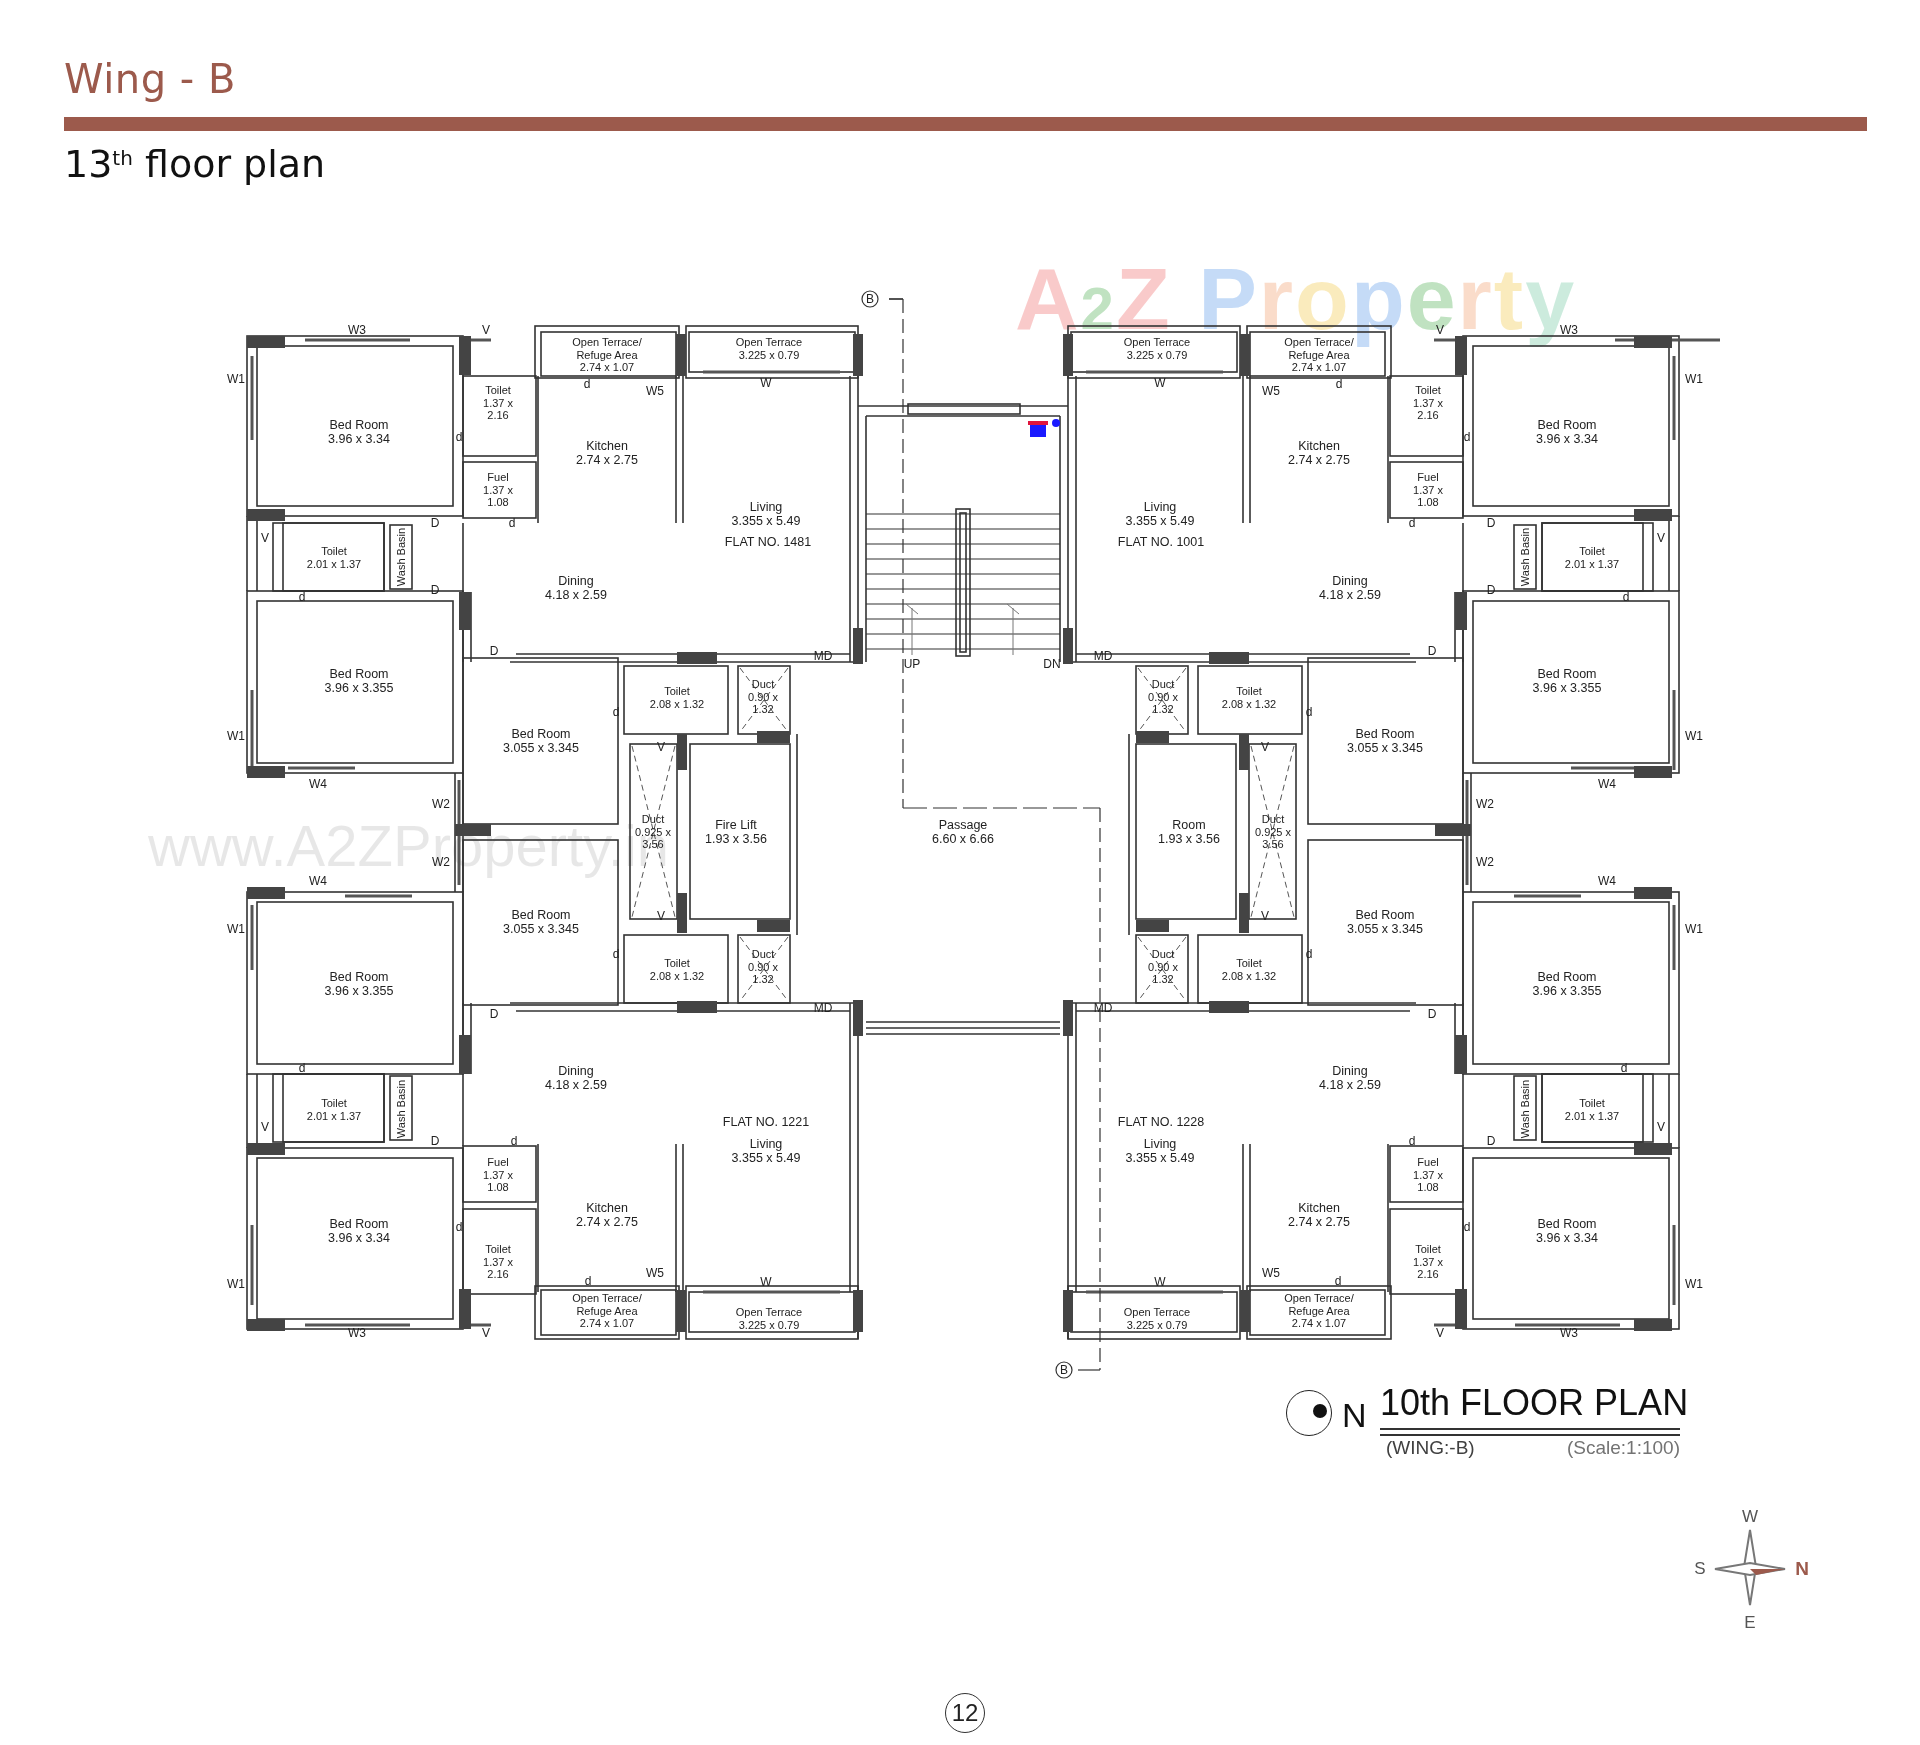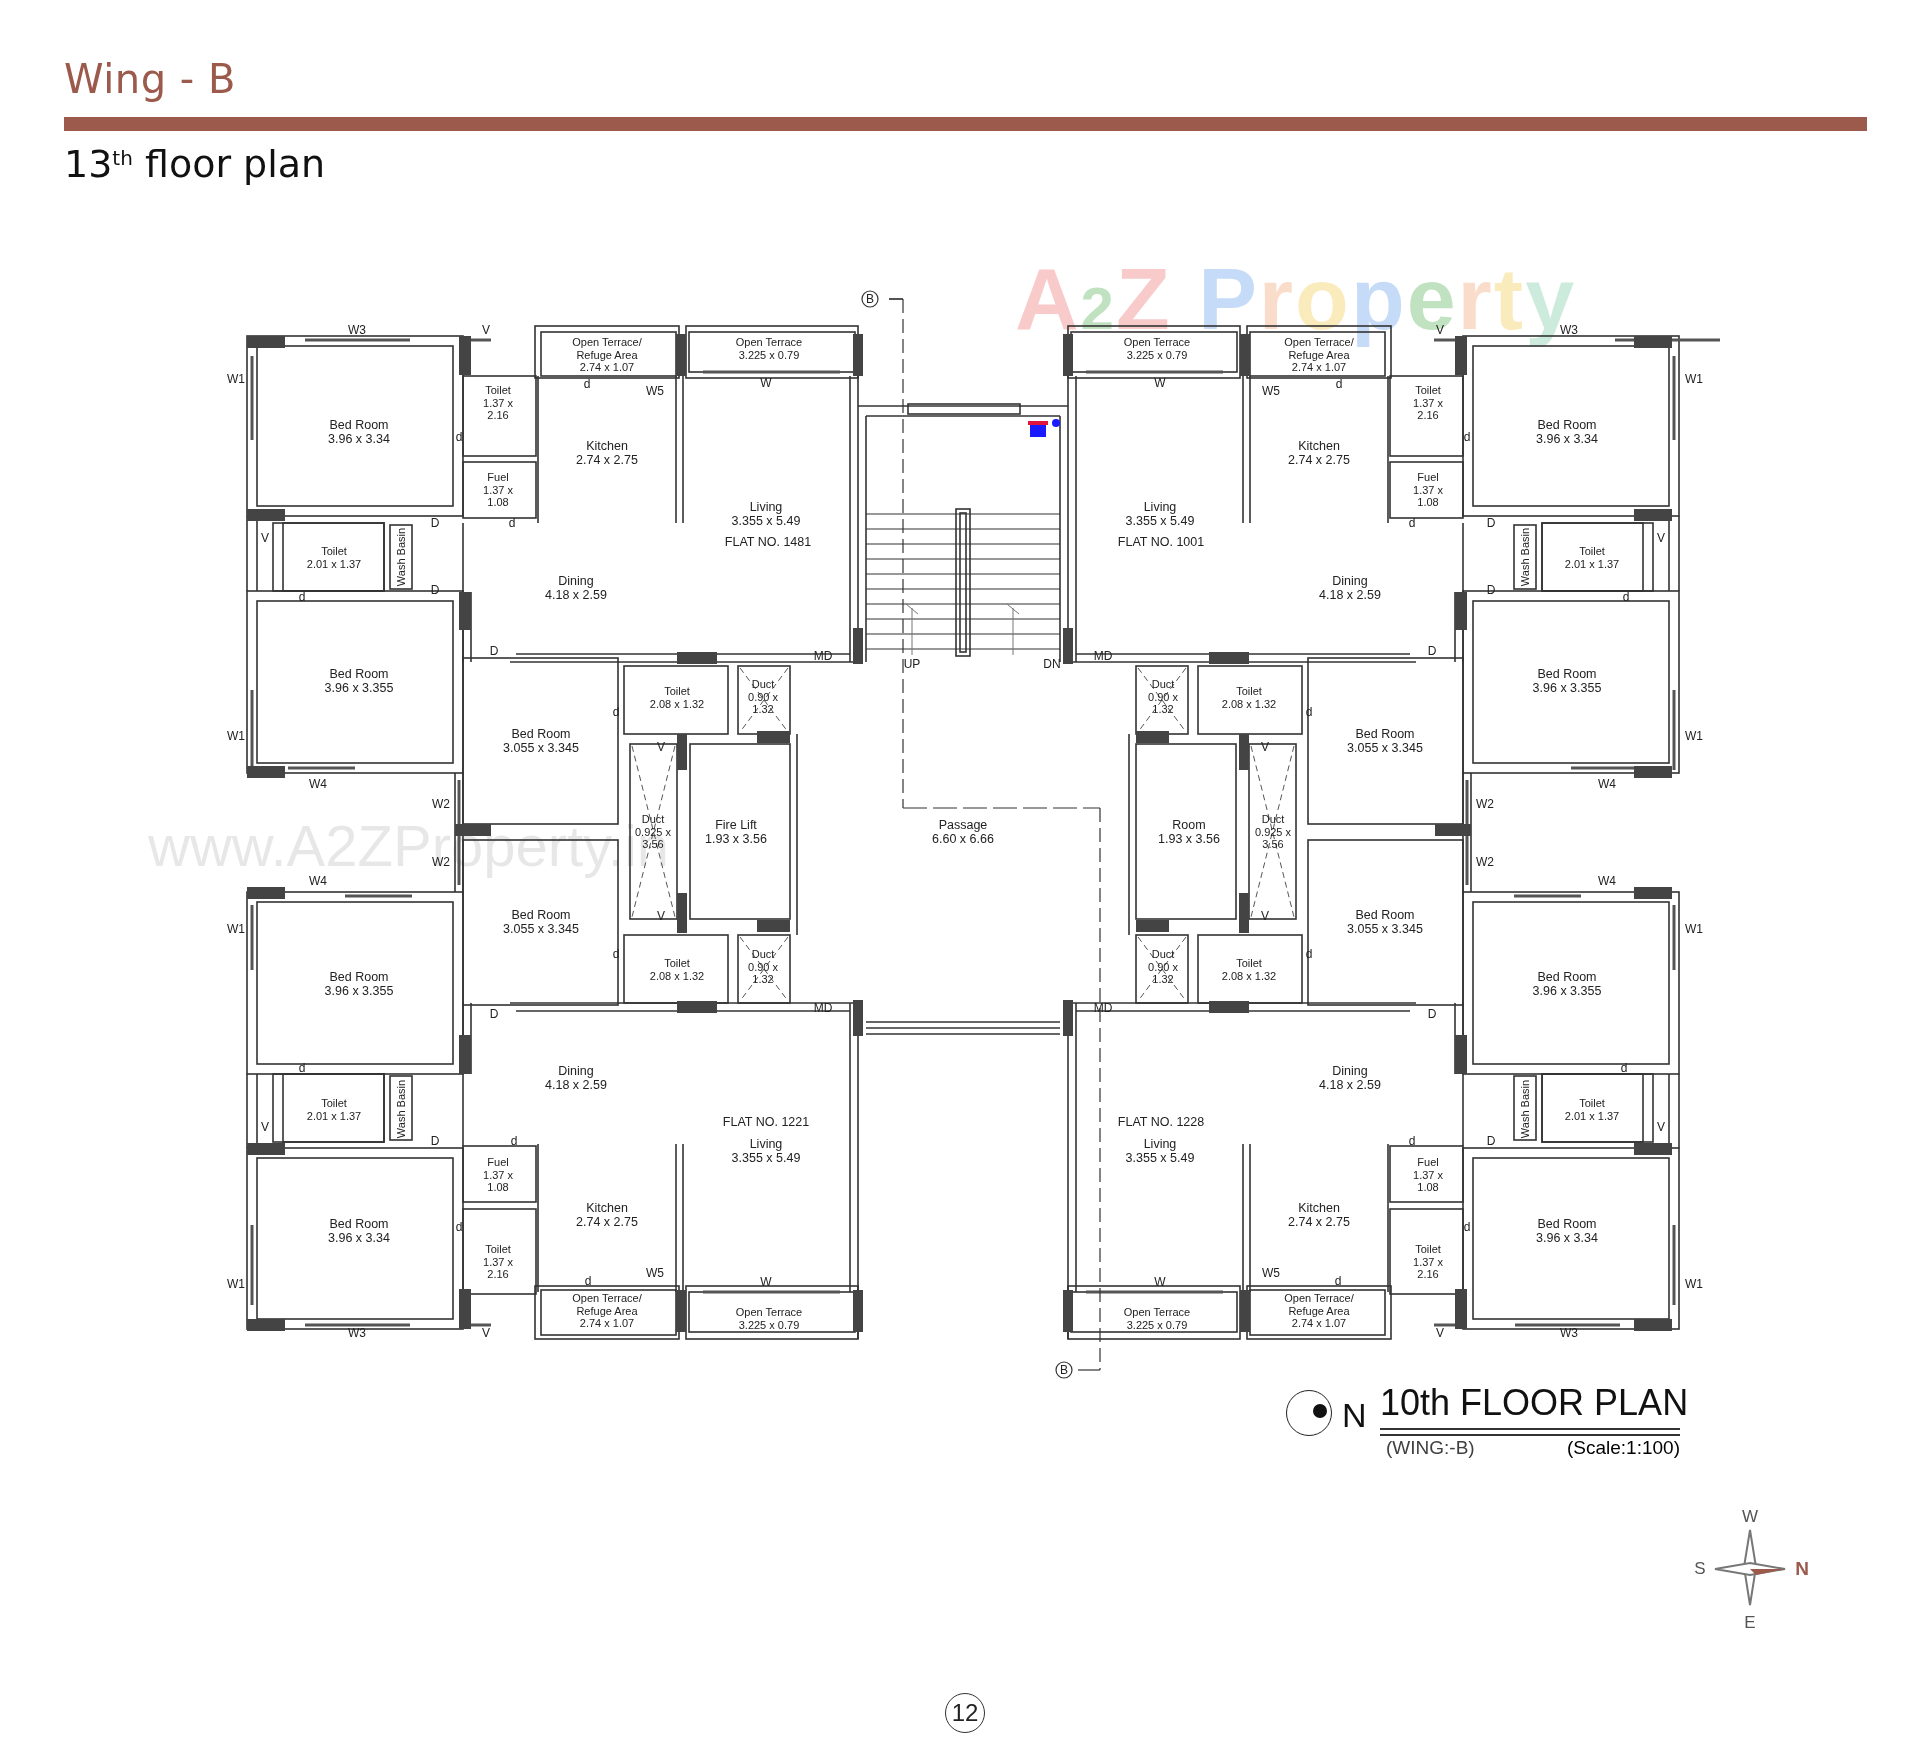--- a/index.html
+++ b/index.html
@@ -17,21 +17,21 @@
   .lbl.vert { transform:translate(-50%,-50%) rotate(-90deg); font-size:11px; }
   .tag { position:absolute; transform:translate(-50%,-50%); font-size:12px; color:#222; font-family:"Liberation Sans", sans-serif; }
   .title-block { position:absolute; left:1286px; top:1382px; width:400px; height:80px; }
   .tb-circle { position:absolute; left:0; top:8px; width:44px; height:44px; border:1.5px solid #222; border-radius:50%; }
   .tb-dot { position:absolute; left:27px; top:22px; width:14px; height:14px; background:#111; border-radius:50%; }
   .tb-n { position:absolute; left:56px; top:14px; font-size:34px; color:#111; }
   .tb-main { position:absolute; left:94px; top:0; font-size:36px; color:#111; white-space:nowrap; }
   .tb-line1 { position:absolute; left:94px; top:46px; width:300px; height:1.5px; background:#333; }
   .tb-line2 { position:absolute; left:94px; top:52px; width:300px; height:1.5px; background:#333; }
   .tb-wing { position:absolute; left:100px; top:55px; font-size:19px; color:#404040; }
-  .tb-scale { position:absolute; right:6px; top:55px; font-size:19px; color:#000000; }
+  .tb-scale { position:absolute; right:6px; top:55px; font-size:19px; color:#737373; }
   .compass { position:absolute; left:1690px; top:1505px; width:140px; height:150px; }
   .compass .cl { position:absolute; font-size:17px; color:#555; transform:translate(-50%,-50%); }
   .compass .cl.n { color:#9c5a4c; font-weight:bold; font-size:19px; }
   .page-num { position:absolute; left:945px; top:1693px; width:38px; height:38px; border:1.5px solid #333; border-radius:50%; text-align:center; line-height:38px; font-size:24px; color:#222; }
 </style>
 </head>
 <body>
 
 <div class="wing-title">Wing - B</div>
 <div class="rule"></div>

